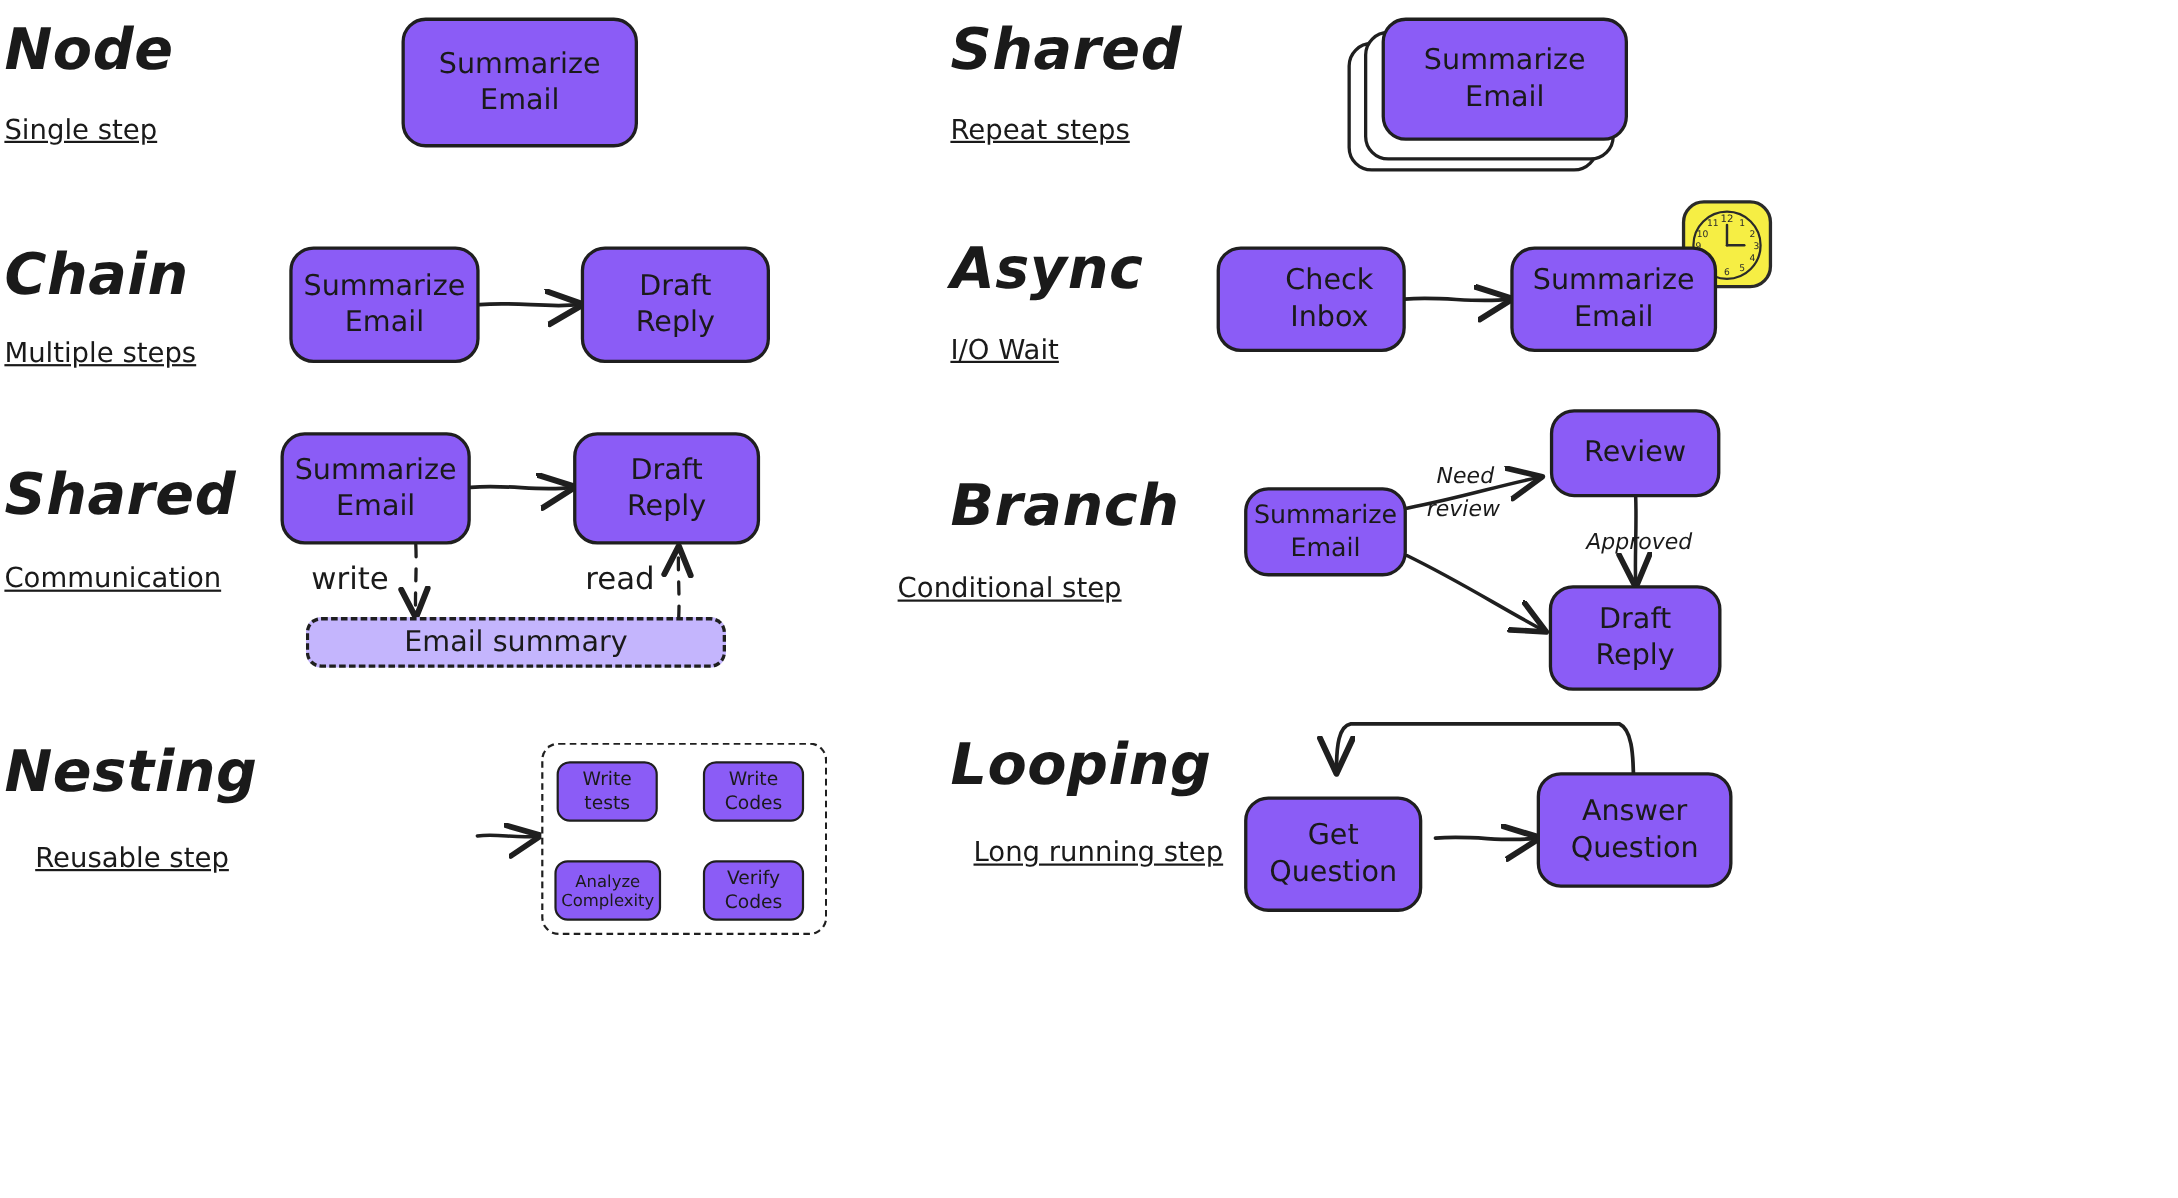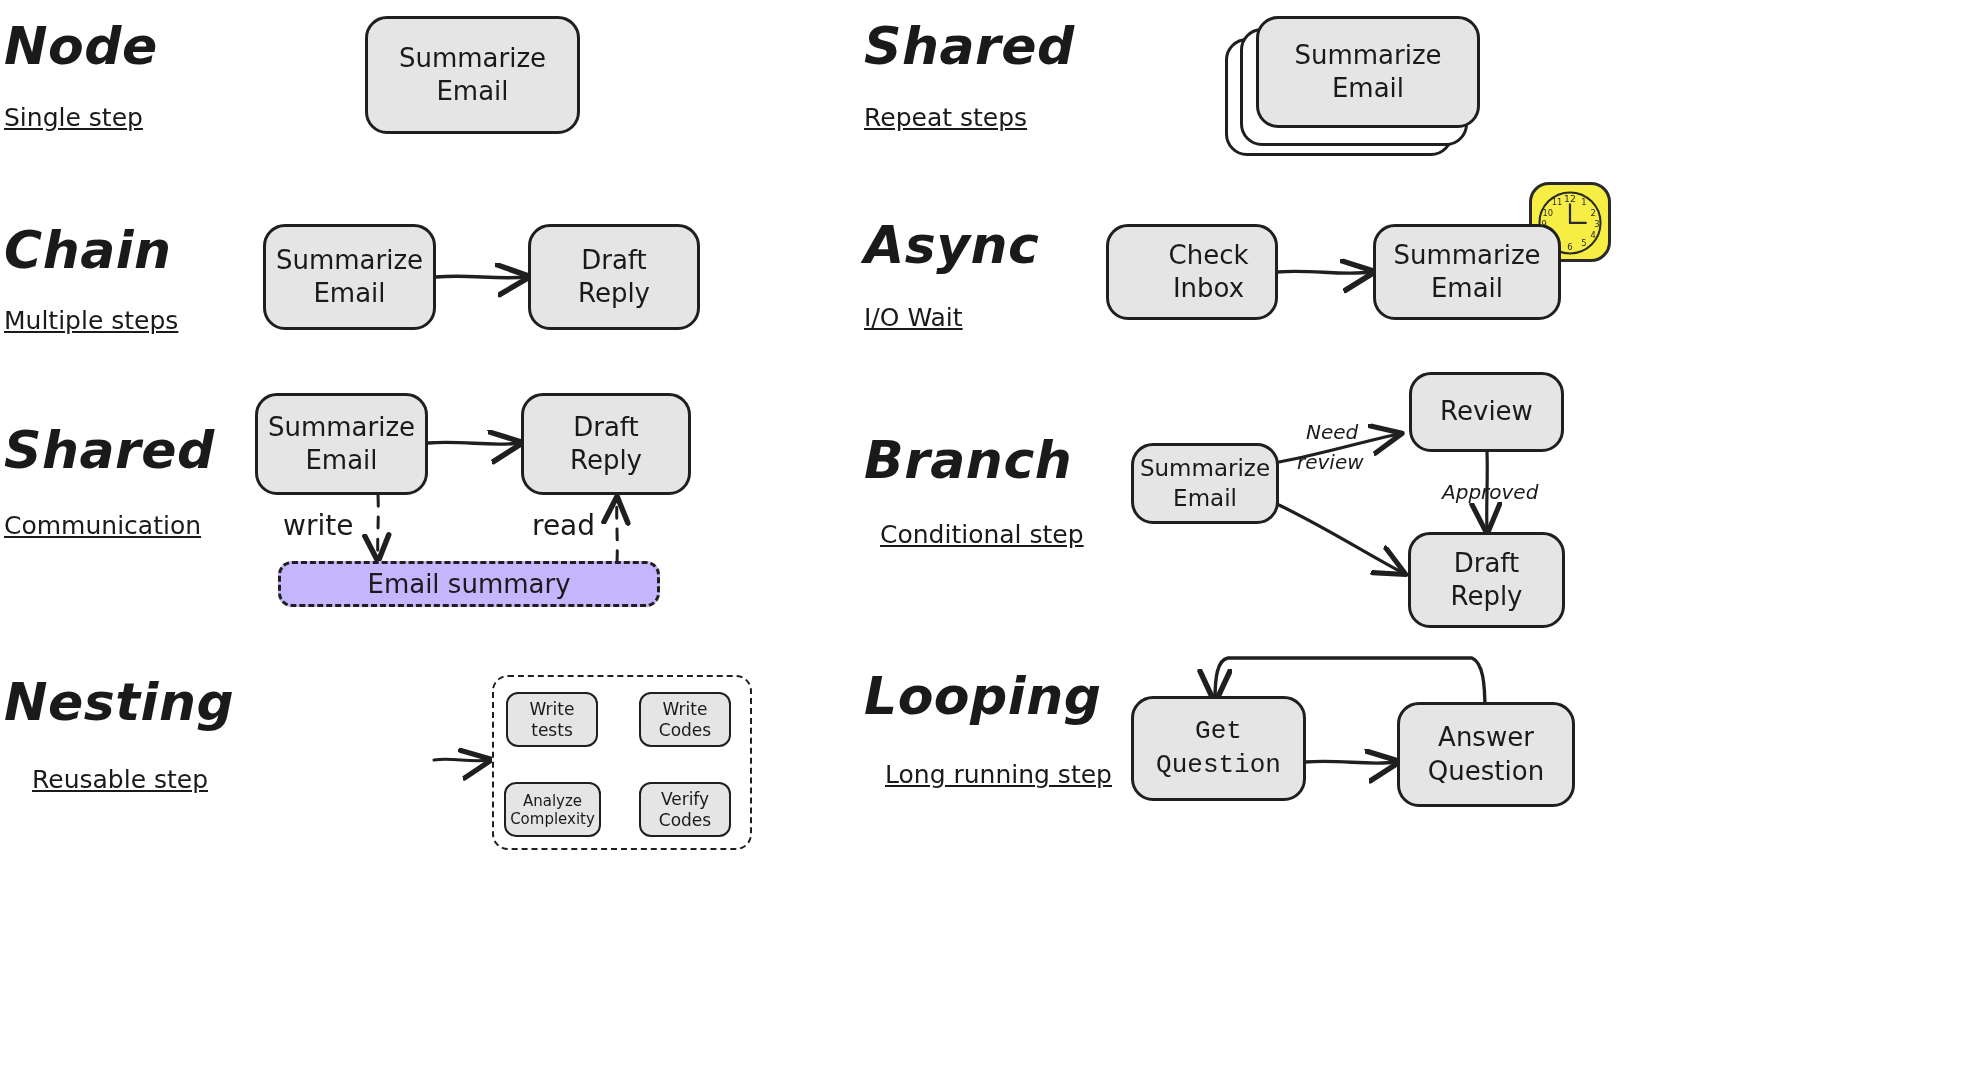--- a/index.html
+++ b/index.html
@@ -8,21 +8,21 @@
   .canvas{position:absolute;inset:0;}
   svg.layer{position:absolute;left:0;top:0;width:1980px;height:1089px;pointer-events:none;}
 
   .row-title{position:absolute;font-family:"DejaVu Sans",sans-serif;
              font-weight:700;font-style:italic;font-size:52px;letter-spacing:.5px;
              color:#1a1a1a;white-space:nowrap;}
   .row-sub{position:absolute;font-family:"DejaVu Sans",sans-serif;
            font-size:25px;color:#1a1a1a;white-space:nowrap;text-decoration:underline;}
 
   .node{position:absolute;box-sizing:border-box;display:flex;align-items:center;
-        justify-content:center;text-align:center;background:#e5e5e5;
+        justify-content:center;text-align:center;background:#8b5cf6;
         border:3.2px solid #1f1f1f;border-radius:22px;
         font-family:"DejaVu Sans",sans-serif;font-size:26px;line-height:1.28;
         color:#1a1a1a;}
   .node.tiny{font-size:17px;border-width:2.2px;border-radius:12px;line-height:1.2;}
   .ghost{background:#fff;border:3.2px solid #1f1f1f;border-radius:22px;position:absolute;}
   .dashbox{position:absolute;box-sizing:border-box;display:flex;align-items:center;
            justify-content:center;border:3px dashed #1f1f1f;border-radius:14px;
            background:#c4b5fd;font-family:"DejaVu Sans",sans-serif;font-size:26px;color:#1a1a1a;}
   .dashgroup{position:absolute;box-sizing:border-box;border:2.6px dashed #1f1f1f;
              border-radius:16px;background:#fff;}
@@ -153,21 +153,21 @@
   </div>
 
   <div class="io-label" style="left:283px;top:509px;">write</div>
   <div class="io-label" style="left:532px;top:509px;">read</div>
 
   <div class="dashbox" style="left:278px;top:561px;width:382px;height:46px;">
     <span>Email summary</span>
   </div>
 
   <div class="row-title" style="left:864px;top:430px;">Branch</div>
-  <div class="row-sub" style="left:880px;top:520px;">Conditional step</div>
+  <div class="row-sub" style="left:816px;top:520px;">Conditional step</div>
 
   <div class="node" style="left:1131px;top:443px;width:148px;height:81px;">
     <span style="white-space:pre-line;font-size:23px">Summarize
 Email</span>
   </div>
   <div class="node" style="left:1409px;top:372px;width:155px;height:80px;">
     <span style="white-space:pre-line">Review</span>
   </div>
   <div class="node" style="left:1408px;top:532px;width:157px;height:96px;">
     <span style="white-space:pre-line">Draft
@@ -197,21 +197,21 @@
 Codes</span>
   </div>
   <div class="node tiny" style="left:504px;top:782px;width:97px;height:55px;">
     <span style="white-space:pre-line;font-size:15px">Analyze
 Complexity</span>
   </div>
 
   <div class="row-title" style="left:864px;top:666px;">Looping</div>
   <div class="row-sub" style="left:864px;top:760px;margin-left:21px;">Long running step</div>
 
-  <div class="node" style="left:1131px;top:696px;width:175px;height:105px;font-family:Liberation Mono, monospace;">
+  <div class="node" style="left:1131px;top:724px;width:162px;height:105px;">
     <span style="white-space:pre-line">Get
 Question</span>
   </div>
   <div class="node" style="left:1397px;top:702px;width:178px;height:105px;">
     <span style="white-space:pre-line">Answer
 Question</span>
   </div>
 
 </div>
 

